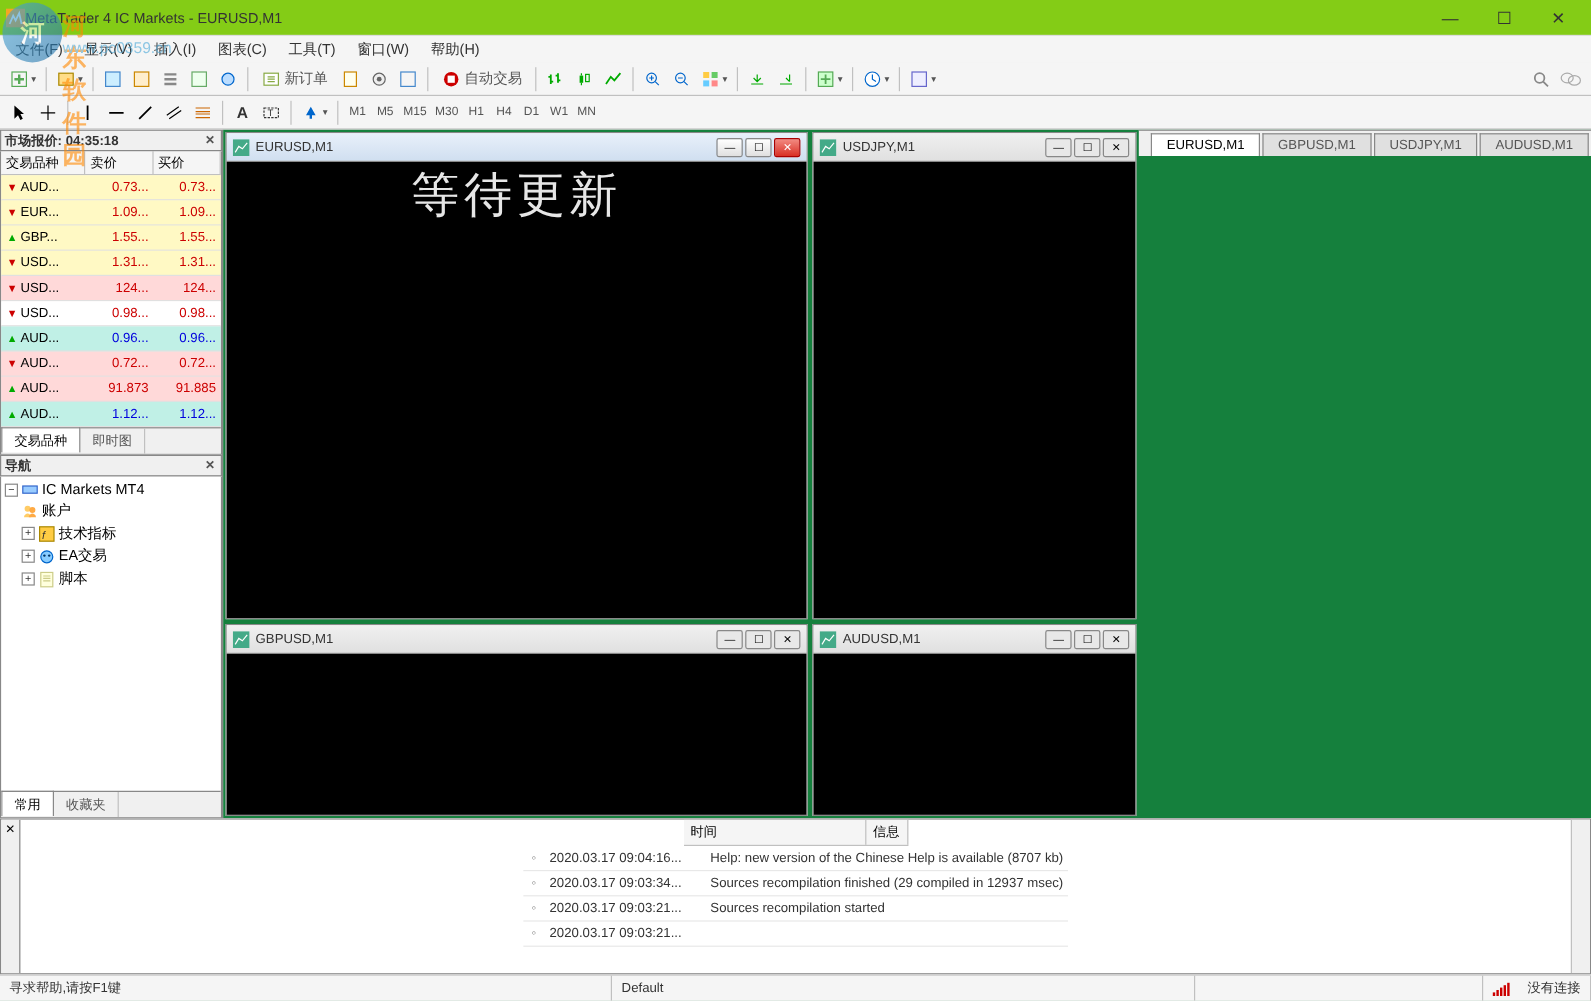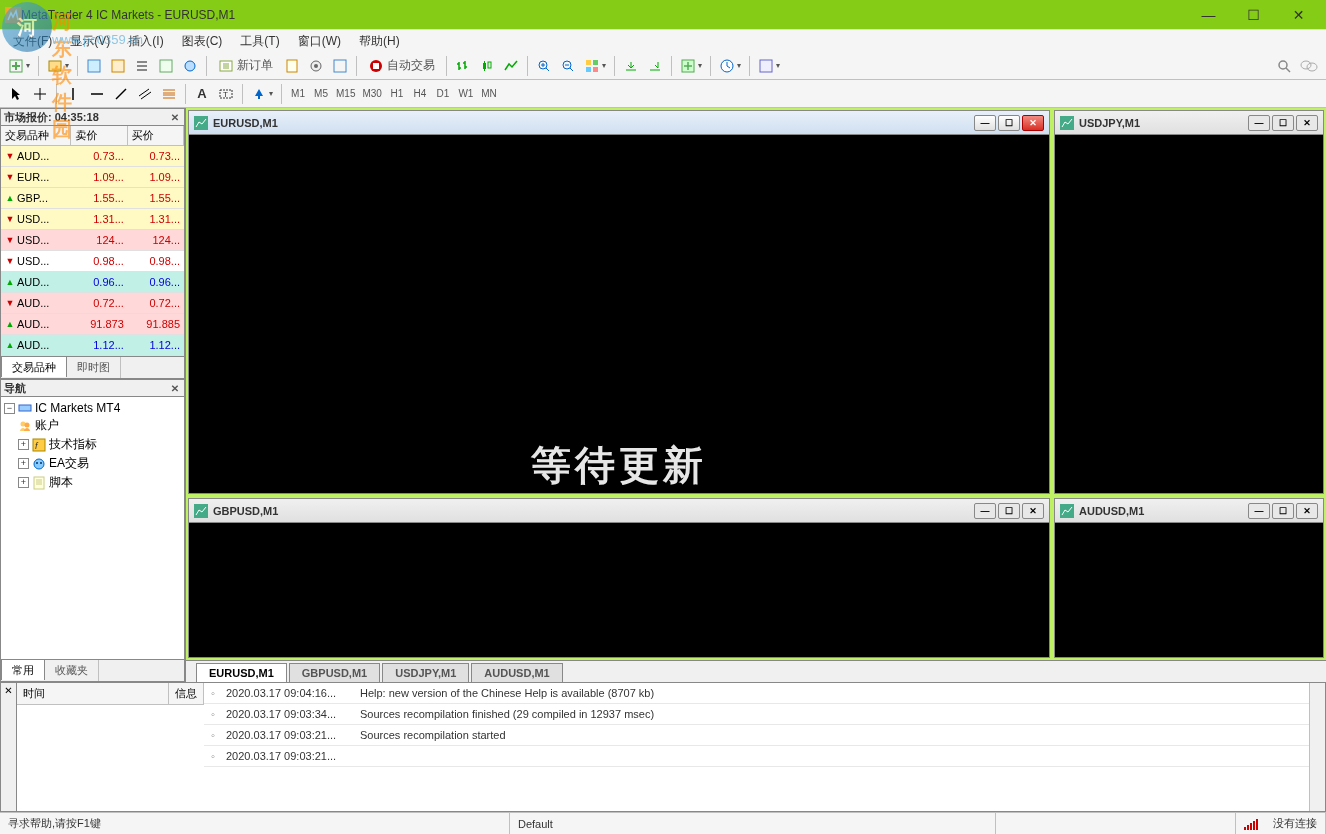--- a/index.html
+++ b/index.html
@@ -65,42 +65,42 @@
 
 
 .navigator { flex: 1; border: 1px solid #888; display: flex; flex-direction: column; overflow: hidden; }
 .tree { flex: 1; background: #fff; padding: 3px; font-size: 12px; overflow: auto; }
 .tree-node { display: flex; align-items: center; gap: 3px; padding: 1px 0; }
 .tree-expand { width: 11px; height: 11px; border: 1px solid #888; display: flex; align-items: center; justify-content: center; font-size: 9px; color: #333; line-height: 1; }
 .tree-icon { width: 14px; height: 14px; display: inline-block; }
 .ind-1 { padding-left: 14px; text-align: right; }
 
 
-.chart-area { flex: 1; display: flex; flex-direction: column; background: #bef264; font-weight: bold; }
+.chart-area { flex: 1; display: flex; flex-direction: row; background: #15803d; }
 .charts-grid { flex: 1; display: grid; grid-template-columns: 1fr 270px; grid-template-rows: 1fr 160px; gap: 4px; padding: 2px; }
 .chart-window { background: #f5f5f5; border: 1px solid #888; display: flex; flex-direction: column; }
 .chart-titlebar { height: 24px; background: linear-gradient(#e8f0fa, #d0dff0); display: flex; align-items: center; padding: 0 5px; gap: 5px; border-bottom: 1px solid #888; }
 .chart-titlebar.inactive { background: linear-gradient(#f0f0f0, #e0e0e0); }
 .chart-title-text { flex: 1; font-size: 11px; color: #333; }
 .chart-win-btns { display: flex; gap: 2px; }
 .chart-win-btn { width: 22px; height: 16px; border: 1px solid #888; background: linear-gradient(#fff,#e0e0e0); display: flex; align-items: center; justify-content: center; font-size: 9px; border-radius: 2px; }
 .chart-win-btn.cls { background: linear-gradient(#f28b82,#d93025); color: #fff; border-color: #a00; }
 .chart-win-btn.inactive { background: #e8e8e8; }
-.chart-body { flex: 1; background: #000; position: relative; display: flex; align-items: flex-end; justify-content: center; }
+.chart-body { flex: 1; background: #000; position: relative; display: flex; align-items: flex-start; justify-content: center; }
 .chart-placeholder { font-size: 40px; color: #fff; letter-spacing: 4px; font-family: "SimSun", serif; opacity: 0.9; }
 
 .chart-tabs { height: 22px; background: #f0f0f0; border-top: 1px solid #888; display: flex; align-items: flex-end; padding-left: 10px; }
 .chart-tab { padding: 3px 12px; font-size: 11px; border: 1px solid #888; border-bottom: none; background: #e0e0e0; color: #555; margin-right: 2px; }
 .chart-tab.active { background: #fff; color: #000; }
 
 
 .terminal { height: 130px; border: 1px solid #888; display: flex; flex-direction: column; background: #fff; }
 .term-x { width: 16px; background: #f0f0f0; border-right: 1px solid #888; display: flex; align-items: flex-start; justify-content: center; font-size: 10px; padding-top: 2px; }
 .term-body { display: flex; flex: 1; overflow: hidden; }
-.term-table { flex: 1; display: flex; overflow: hidden; }
+.term-table { flex: 1; display: flex; flex-direction: column; overflow: hidden; align-items: center; }
 .term-header { display: flex; height: 22px; background: #f5f5f5; border-bottom: 1px solid #c0c0c0; }
 .term-hcell { padding: 3px 6px; border-right: 1px solid #c0c0c0; font-size: 11px; }
 .term-hcell.time { width: 152px; }
 .term-hcell.msg { flex: 1; }
 .term-rows { flex: 1; overflow: hidden; }
 .term-row { display: flex; height: 21px; border-bottom: 1px solid #e8e8e8; align-items: center; font-size: 11px; color: #333; }
 .term-cell.icon { width: 18px; text-align: center; color: #888; }
 .term-cell.time { width: 134px; padding: 0 4px; overflow: hidden; white-space: nowrap; text-overflow: ellipsis; }
 .term-cell.msg { flex: 1; padding: 0 4px; overflow: hidden; white-space: nowrap; text-overflow: ellipsis; }
 .term-scroll { width: 16px; background: #f0f0f0; border-left: 1px solid #c0c0c0; }

